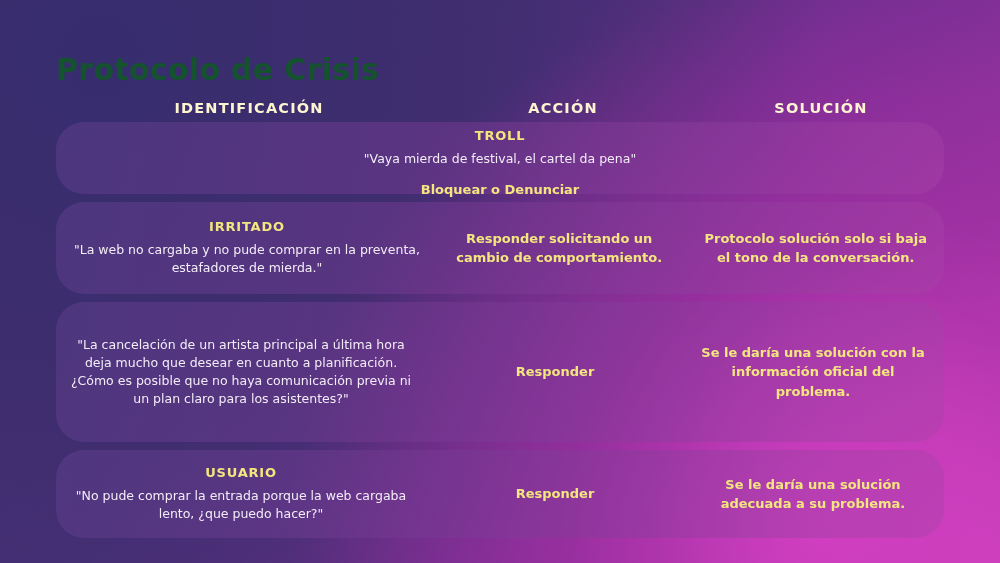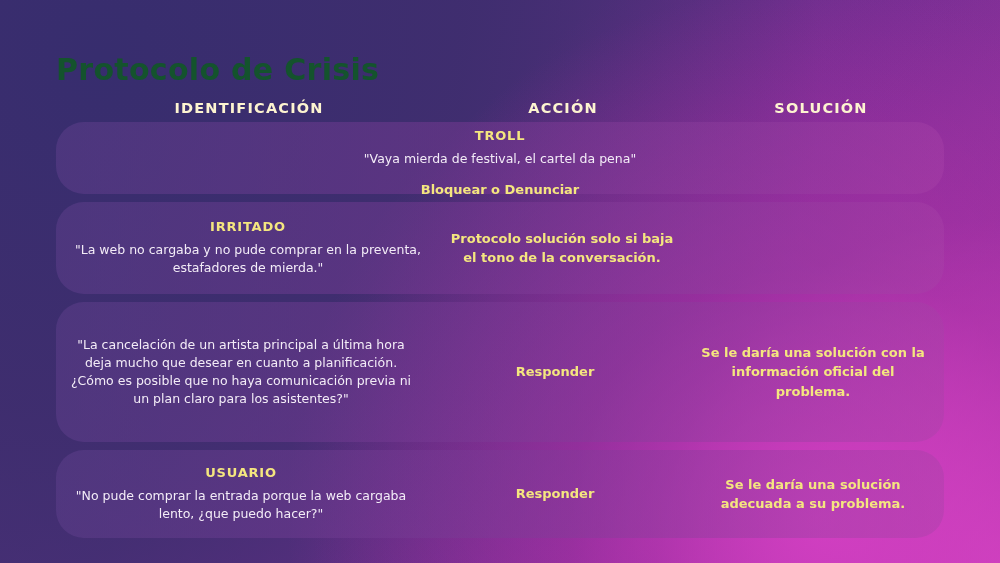--- a/index.html
+++ b/index.html
@@ -146,20 +146,23 @@
       <div class="cell c3">
         <div class="solution">Bloquear o Denunciar</div>
       </div>
     </div>
 
     <div class="row row-1">
       <div class="cell c1">
         <div class="cat">IRRITADO</div>
         <div class="quote">"La web no cargaba y no pude comprar en la preventa, estafadores de mierda."</div>
       </div>
+      <div class="cell c2">
+        <div class="action">Responder solicitando un cambio de comportamiento.</div>
+      </div>
       <div class="cell c3">
         <div class="solution">Protocolo solución solo si baja el tono de la conversación.</div>
       </div>
     </div>
 
     <div class="row row-2">
       <div class="cell c1">
         <div class="quote">"La cancelación de un artista principal a última hora deja mucho que desear en cuanto a planificación. ¿Cómo es posible que no haya comunicación previa ni un plan claro para los asistentes?"</div>
       </div>
       <div class="cell c2">

